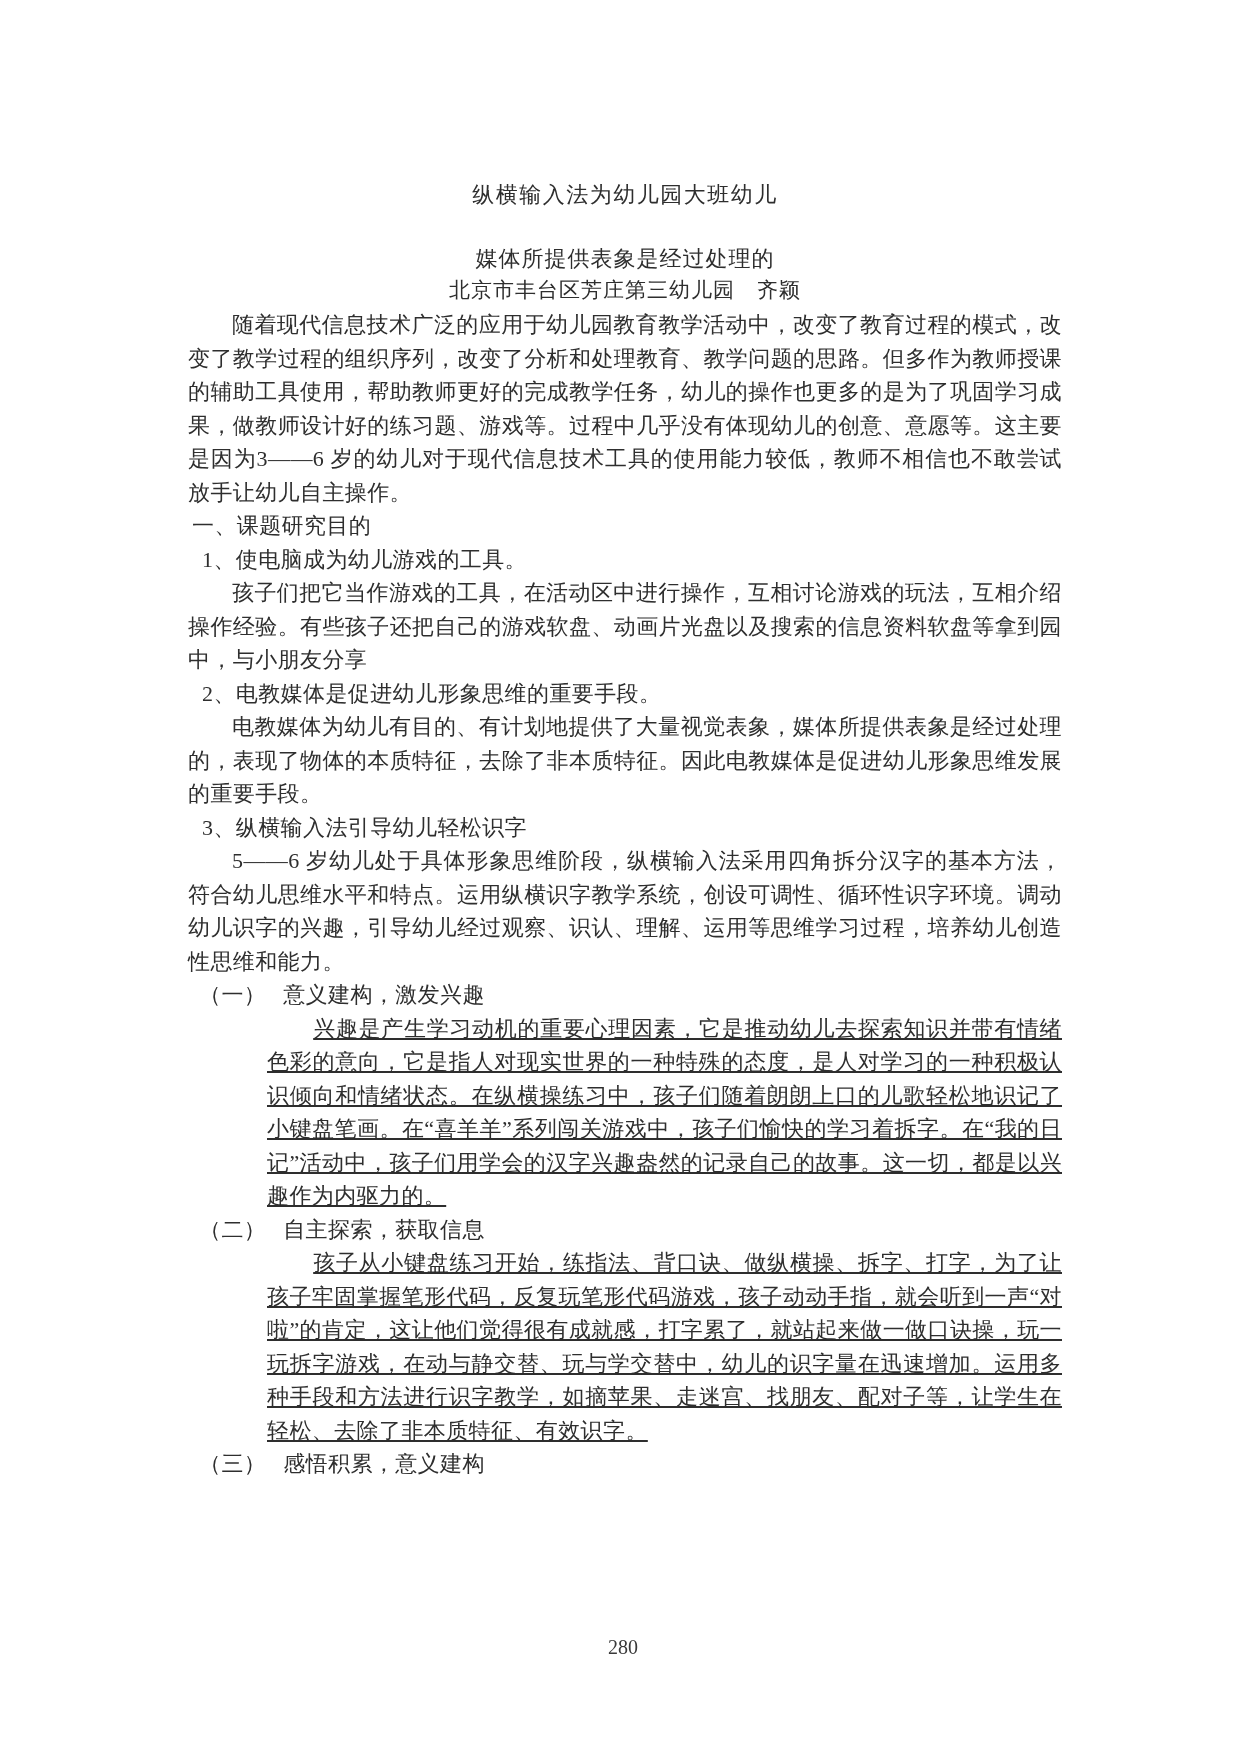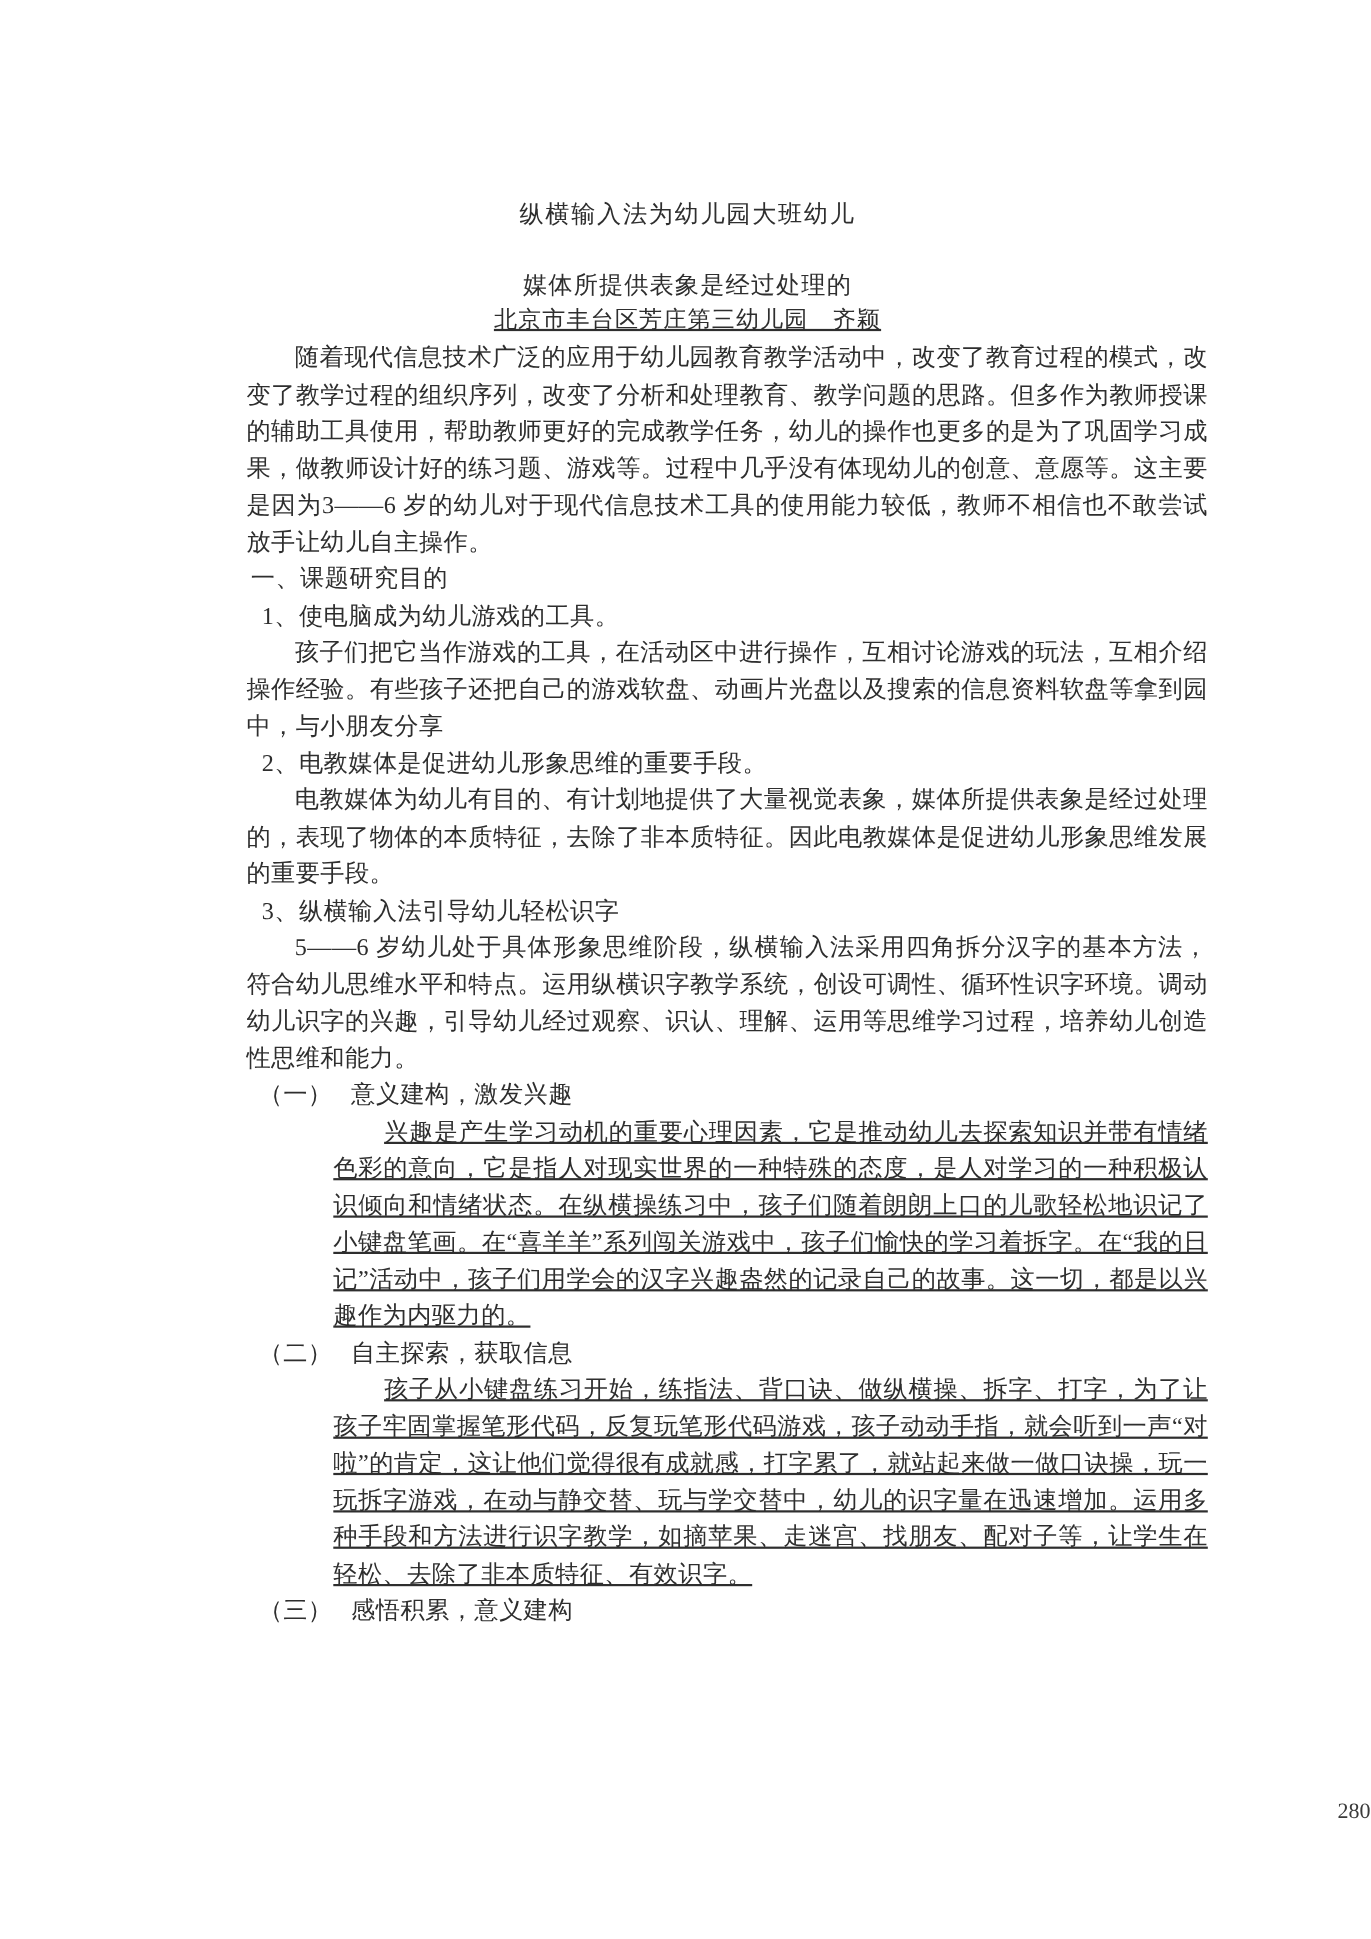--- a/index.html
+++ b/index.html
@@ -29,42 +29,40 @@
     letter-spacing:1px;
     white-space:nowrap;
   }
   .doc-byline{
     position:absolute;
     top:276px;left:188px;width:874px;
     text-align:center;
     font-size:21px;
     letter-spacing:1px;
     white-space:nowrap;
-    text-decoration:underline;
   }
   .doc-body{
     position:absolute;
     top:308px;left:188px;width:874px;
     font-size:22px;
     line-height:33.5px;
     letter-spacing:0.4px;
     text-align:justify;
-    margin-left:36px;
   }
   .blk{margin:0;padding:0;}
   .para{text-indent:2em;}
   .h1{padding-left:4px;}
   .num{padding-left:14px;}
   .sub{padding-left:11px;}
   .sub-label{margin-right:17px;}
   .ipara{margin-left:79px;text-indent:2.1em;text-decoration:underline;}
   .page-number{
     position:absolute;
     top:1636px;left:0;width:100%;
-    text-align:right;
+    text-align:center;
     font-size:20px;
     color:#3a3a3a;
   }
 </style>
 </head>
 <body>
 
 <div class="page">
   <div class="doc-title">纵横输入法为幼儿园大班幼儿</div>
   <div class="doc-subtitle">媒体所提供表象是经过处理的</div>

